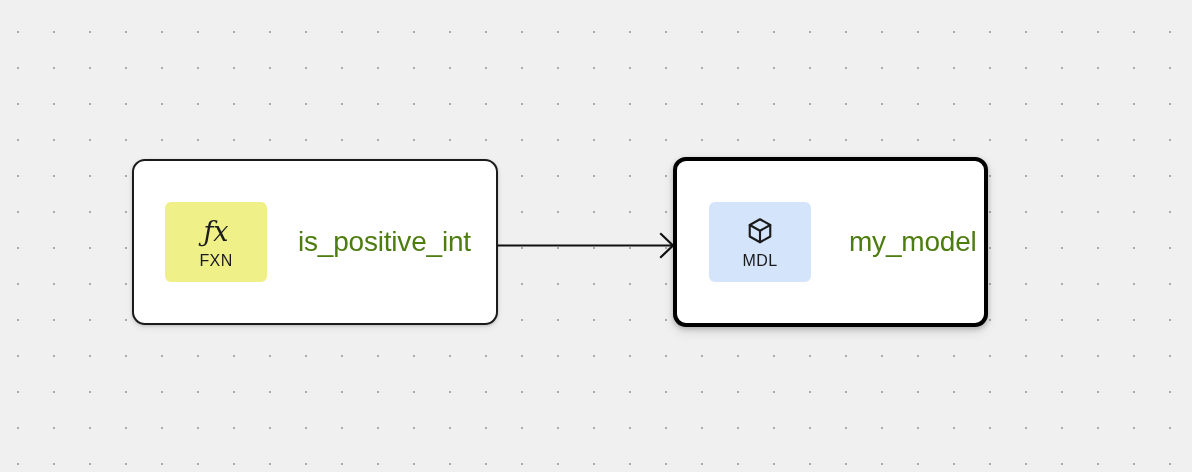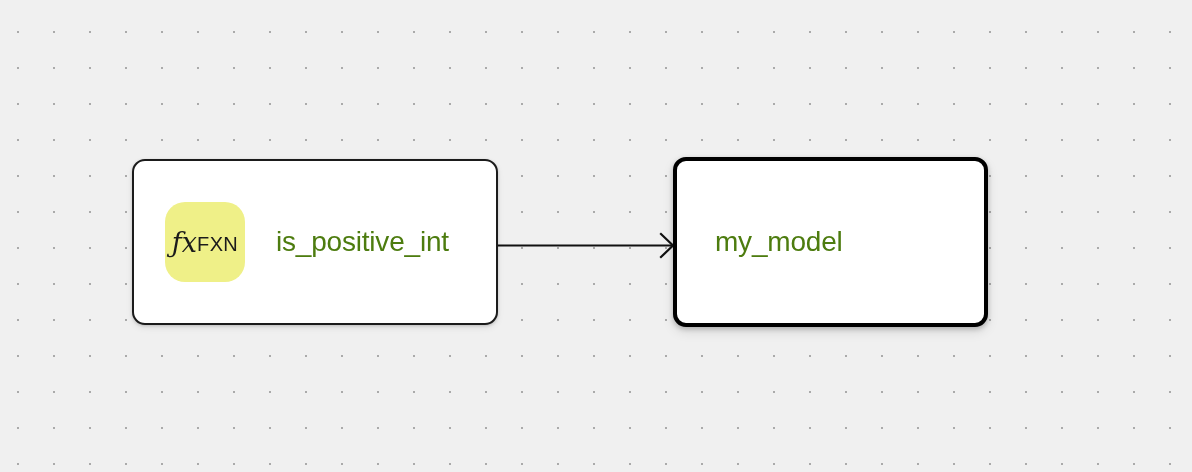--- a/index.html
+++ b/index.html
@@ -61,25 +61,25 @@
     top: 157px;
     width: 315px;
     height: 170px;
     border: 4px solid #000000;
     box-shadow: 0 2px 5px rgba(0,0,0,0.22), 0 5px 12px rgba(0,0,0,0.10);
   }
 
   
   .badge {
     flex: 0 0 auto;
-    width: 80px;
+    width: 102px;
     height: 80px;
-    border-radius: 20px;
+    border-radius: 6px;
     display: flex;
-    flex-direction: row;
+    flex-direction: column;
     align-items: center;
     justify-content: center;
     color: #1b1b1b;
   }
   .badge-fxn {
     background: #eff088;
     margin-left: 31px;
   }
   .badge-mdl {
     background: #d4e4fb;
@@ -92,21 +92,21 @@
     height: 34px;
     line-height: 1;
   }
   .badge-glyph-text {
     font-family: "DejaVu Serif", serif;
     font-size: 27px;
     font-style: italic;
     letter-spacing: 0px;
   }
   .badge-label {
-    font-size: 20px;
+    font-size: 16px;
     letter-spacing: 0.4px;
     margin-top: 4px;
     font-family: "Liberation Sans", sans-serif;
   }
 
   
   .node-title {
     font-size: 28px;
     color: #4d7c0f;
     margin-left: 31px;
@@ -133,16 +133,26 @@
     <div class="badge badge-fxn">
       <span class="badge-glyph">
         <span class="badge-glyph-text">ƒx</span>
       </span>
       <span class="badge-label">FXN</span>
     </div>
     <div class="node-title">is_positive_int</div>
   </div>
 
   <div class="node model-node">
+    <div class="badge badge-mdl">
+      <span class="badge-glyph">
+        <svg width="30" height="30" viewBox="0 0 24 24" fill="none" stroke="#1b1b1b" stroke-width="1.7" stroke-linecap="round" stroke-linejoin="round">
+          <path d="M12 2.6 20.2 7.2 20.2 16.4 12 21 3.8 16.4 3.8 7.2 Z"></path>
+          <path d="M3.8 7.2 12 11.8 20.2 7.2"></path>
+          <path d="M12 11.8 12 21"></path>
+        </svg>
+      </span>
+      <span class="badge-label">MDL</span>
+    </div>
     <div class="node-title">my_model</div>
   </div>
 
 </div>
 
 </body></html>

